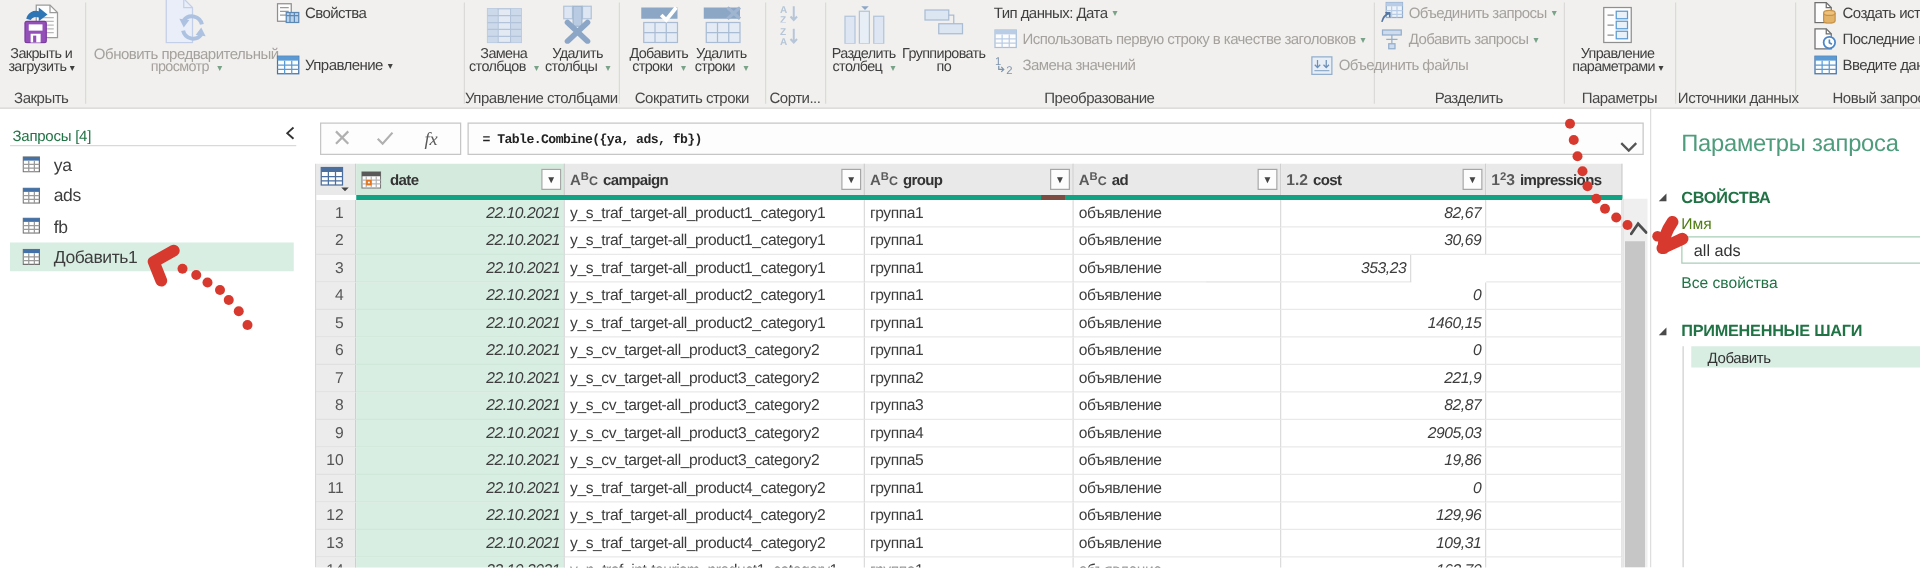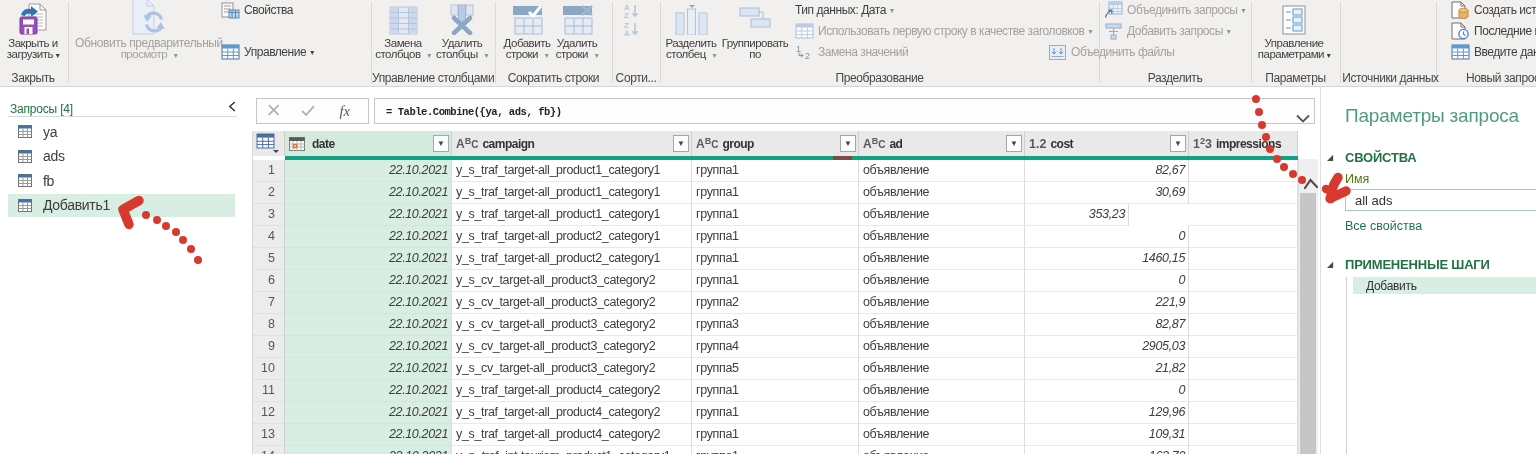--- a/index.html
+++ b/index.html
@@ -599,21 +599,21 @@
 <div class="dcell abs" style="left:452px;top:357.5px;width:240px">
     <span style="padding-left:4px">y_s_cv_target-all_product3_category2</span>
   </div>
 <div class="dcell abs" style="left:692px;top:357.5px;width:167px">
     <span style="padding-left:4px">группа5</span>
   </div>
 <div class="dcell abs" style="left:859px;top:357.5px;width:166px">
     <span style="padding-left:4px">объявление</span>
   </div>
 <div class="dcell num abs" style="left:1025px;top:357.5px;width:164px">
-    <span style="padding-right:3px">21,82</span>
+    <span style="padding-right:3px">19,86</span>
   </div>
 <div class="dcell abs" style="left:1189px;top:357.5px;width:109px"></div>
 <div class="gutcell abs" style="top:379.5px">
     <span style="padding-right:9px">11</span>
   </div>
 <div class="dcell green num abs" style="left:285px;top:379.5px;width:167px">
     <span style="padding-right:3px">22.10.2021</span>
   </div>
 <div class="dcell abs" style="left:452px;top:379.5px;width:240px">
     <span style="padding-left:4px">y_s_traf_target-all_product4_category2</span>

